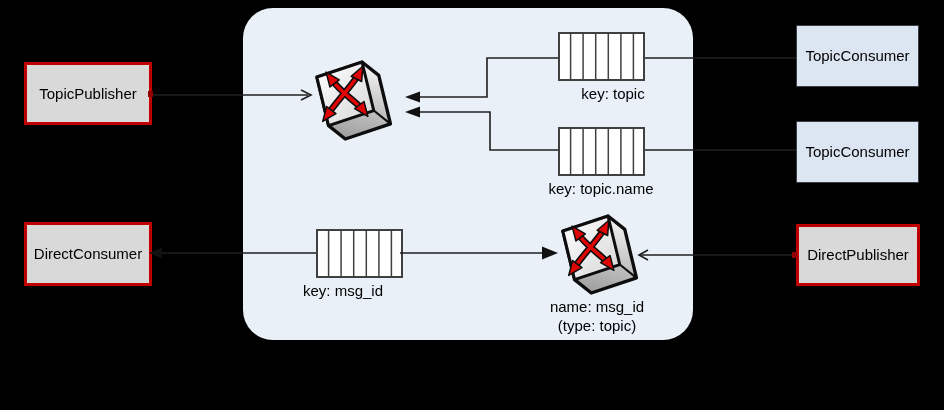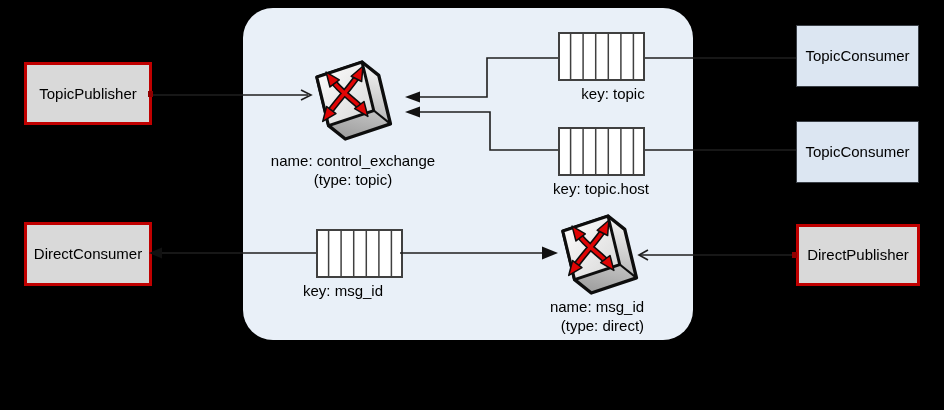--- a/index.html
+++ b/index.html
@@ -24,21 +24,21 @@
   .n-topic-consumer2 {left:796px;top:121px;width:123px;height:62px;}
   .n-direct-publisher{left:796px;top:224px;width:124px;height:62px;}
   .dlabel{
     position:absolute;transform:translateX(-50%);text-align:center;
     font-size:15px;line-height:19px;white-space:nowrap;
   }
   .l-exchange1{left:353px;top:151px;}
   .l-queue-topic{left:601px;top:84px;margin-left:12px;}
   .l-queue-topichost{left:601px;top:179px;}
   .l-queue-msgid{left:343px;top:281px;}
-  .l-exchange2{left:597px;top:297px;text-align:right;}
+  .l-exchange2{left:597px;top:297px;}
   .icon-abs{position:absolute;}
   .connector-layer{position:absolute;left:0;top:0;pointer-events:none;}
 </style>
 </head>
 <body>
 
 <div class="stage">
 
   <svg width="0" height="0" style="position:absolute" aria-hidden="true">
     <defs>
@@ -91,30 +91,26 @@
   <svg class="icon-abs" style="left:558px;top:32px" width="87" height="49" viewBox="0 0 87 49">
       <use href="#queue-icon"></use>
     </svg>
   <svg class="icon-abs" style="left:558px;top:127px" width="87" height="49" viewBox="0 0 87 49">
       <use href="#queue-icon"></use>
     </svg>
   <svg class="icon-abs" style="left:316px;top:229px" width="87" height="49" viewBox="0 0 87 49">
       <use href="#queue-icon"></use>
     </svg>
 
-  <div class="dlabel l-exchange1">
-    <div>name: control_exchange</div>
-    <div>(type: topic)</div>
-  </div>
   <div class="dlabel l-queue-topic">key: topic</div>
-  <div class="dlabel l-queue-topichost">key: topic.host</div>
+  <div class="dlabel l-queue-topichost">key: topic.name</div>
   <div class="dlabel l-queue-msgid">key: msg_id</div>
   <div class="dlabel l-exchange2">
     <div>name: msg_id</div>
-    <div>(type: direct)</div>
+    <div>(type: topic)</div>
   </div>
 
   <div class="node gray n-topic-publisher">
     <span>Topic</span>
     <span>Publisher</span>
   </div>
   <div class="node gray n-direct-consumer">
     <span>Direct</span>
     <span>Consumer</span>
   </div>

